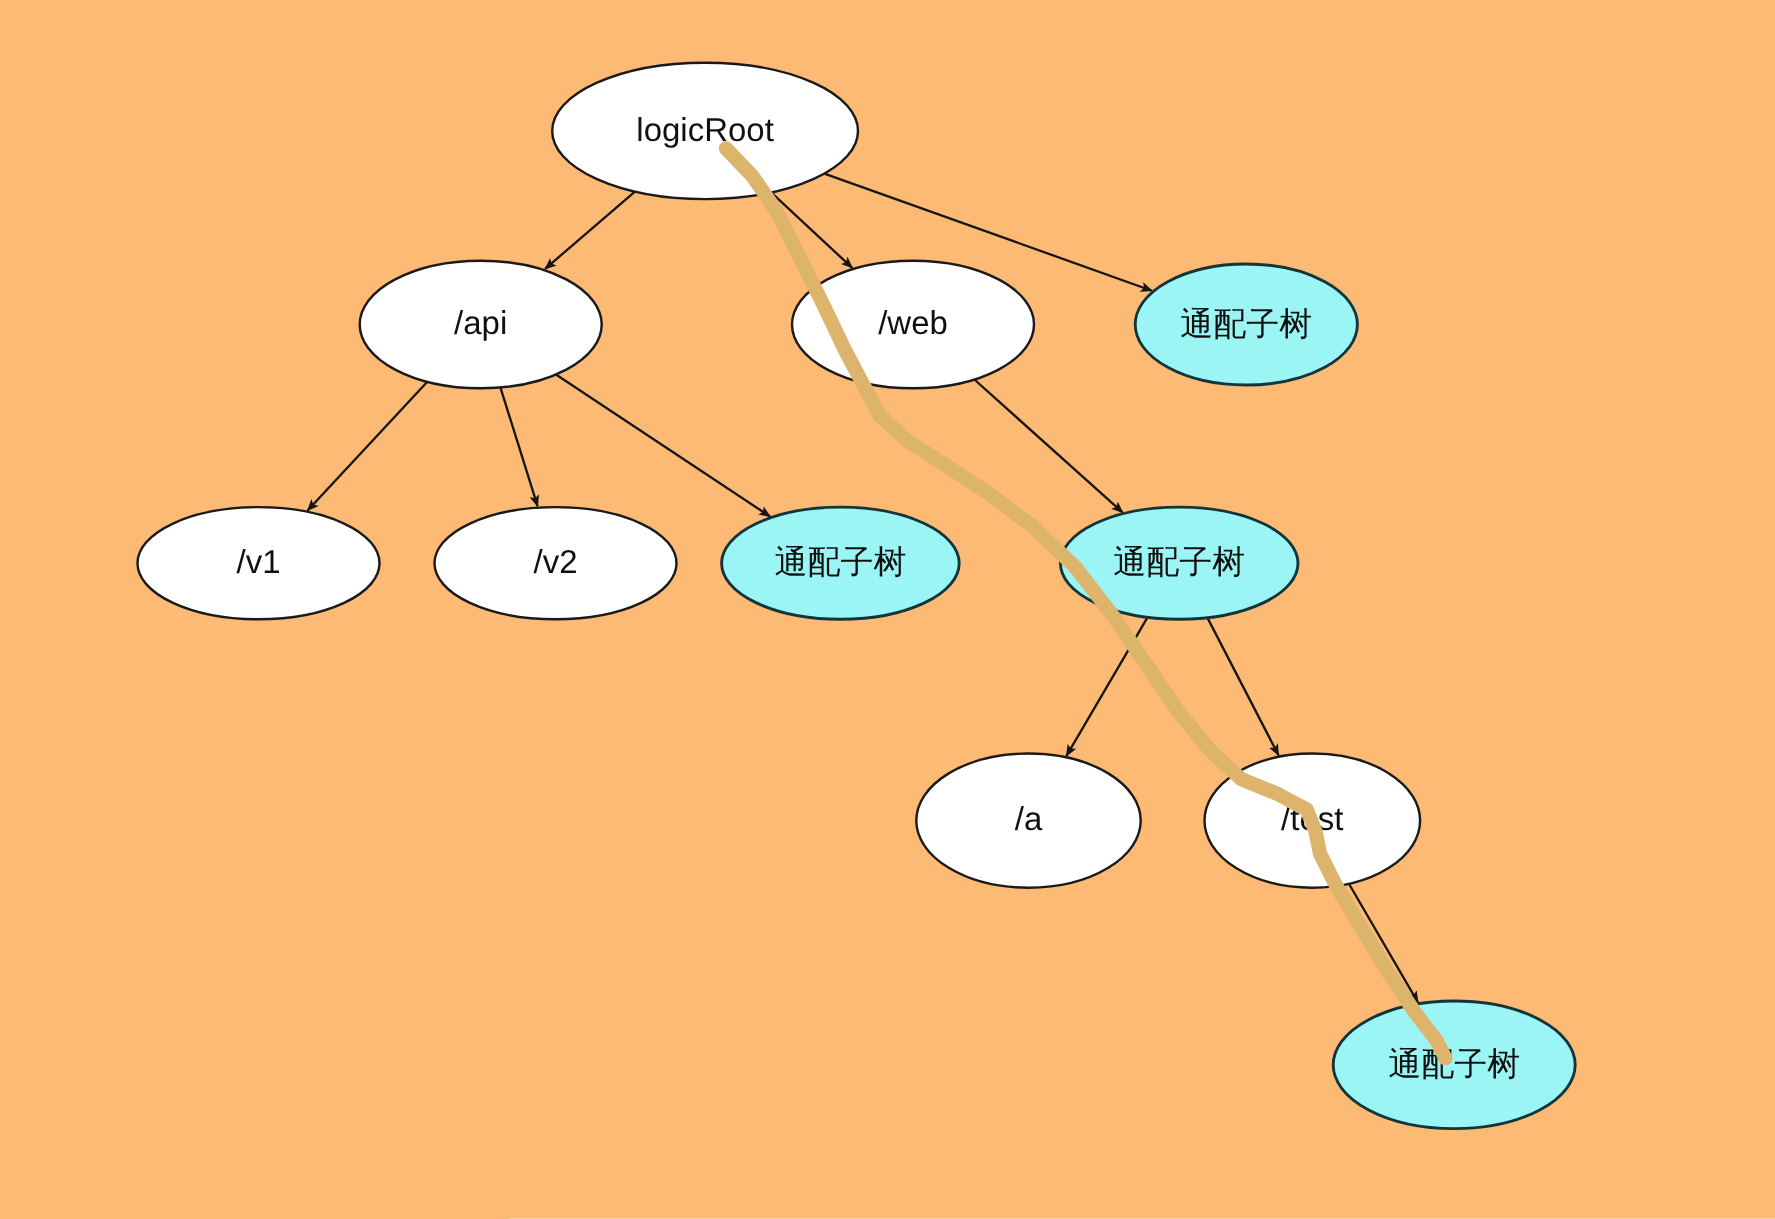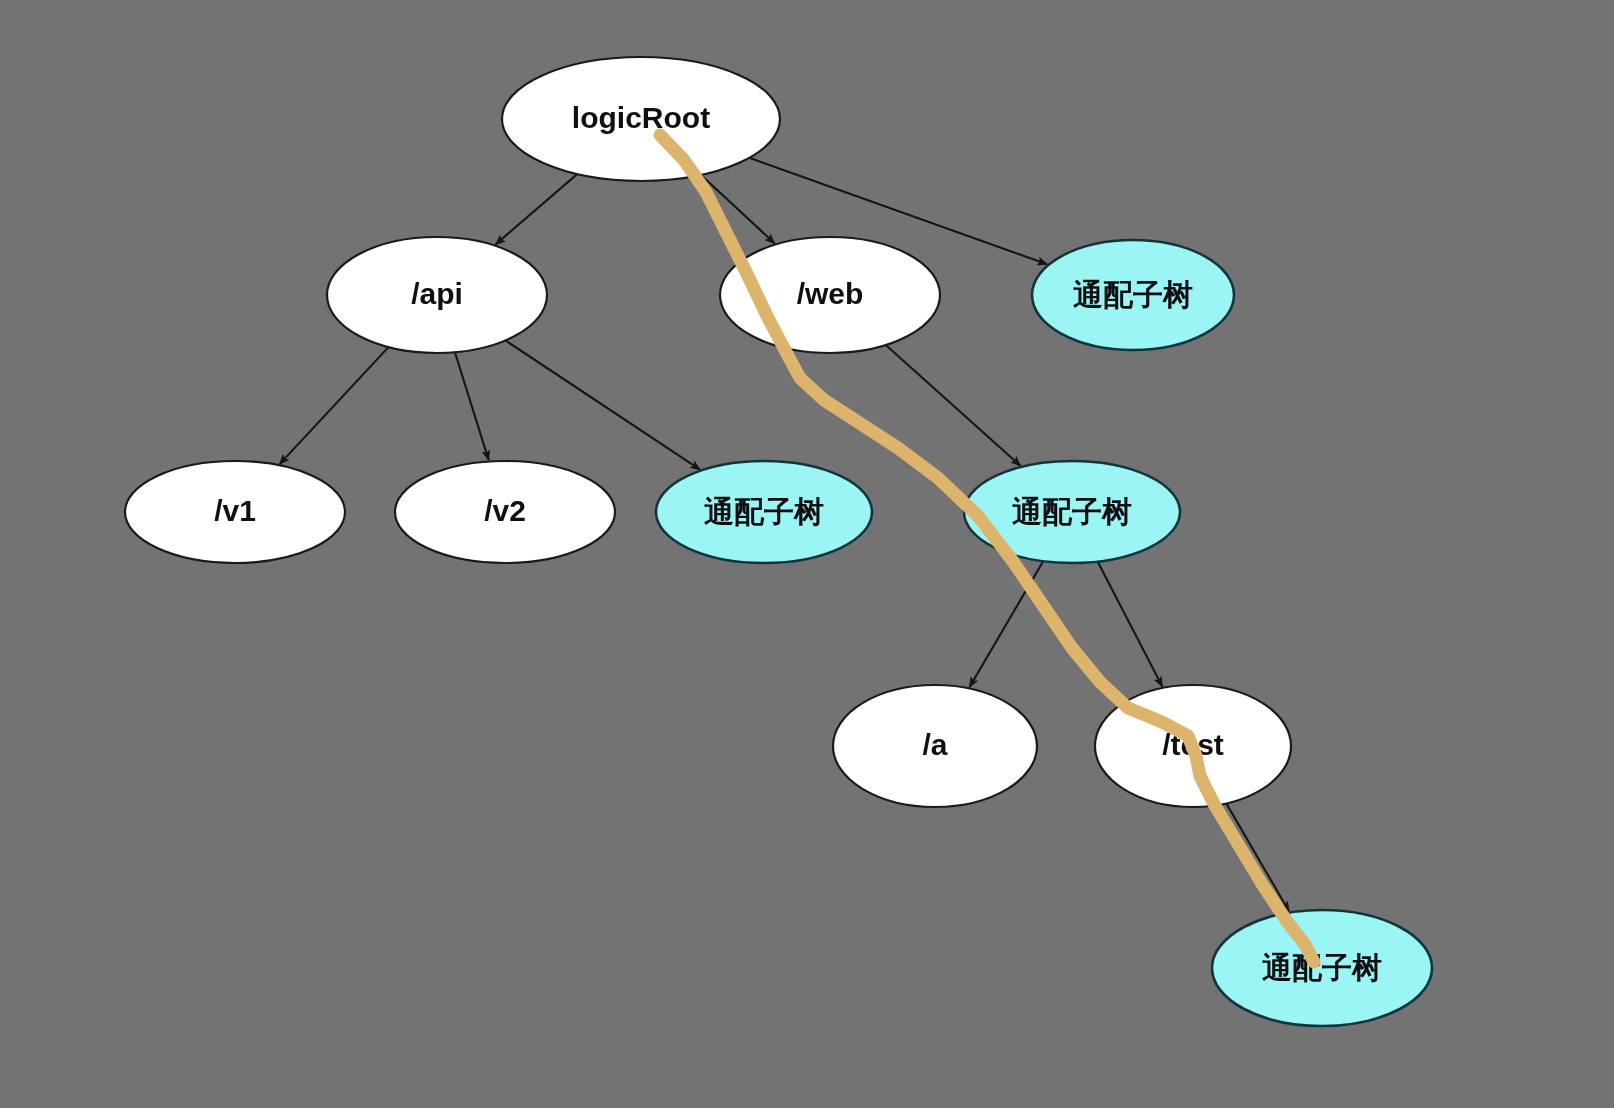--- a/index.html
+++ b/index.html
@@ -8,23 +8,22 @@
     padding: 0;
     background: #ffffff;
   }
   body {
     font-family: "Liberation Sans", "DejaVu Sans", sans-serif;
   }
   #canvas-wrap {
     position: relative;
     width: 1614px;
     height: 1108px;
-    background: #737373;
+    background: #fdba74;
     overflow: hidden;
-    font-weight: bold;
   }
   svg#diagram {
     position: absolute;
     top: 0;
     left: 0;
     width: 1614px;
     height: 1108px;
     display: block;
   }
   .node-ellipse {

